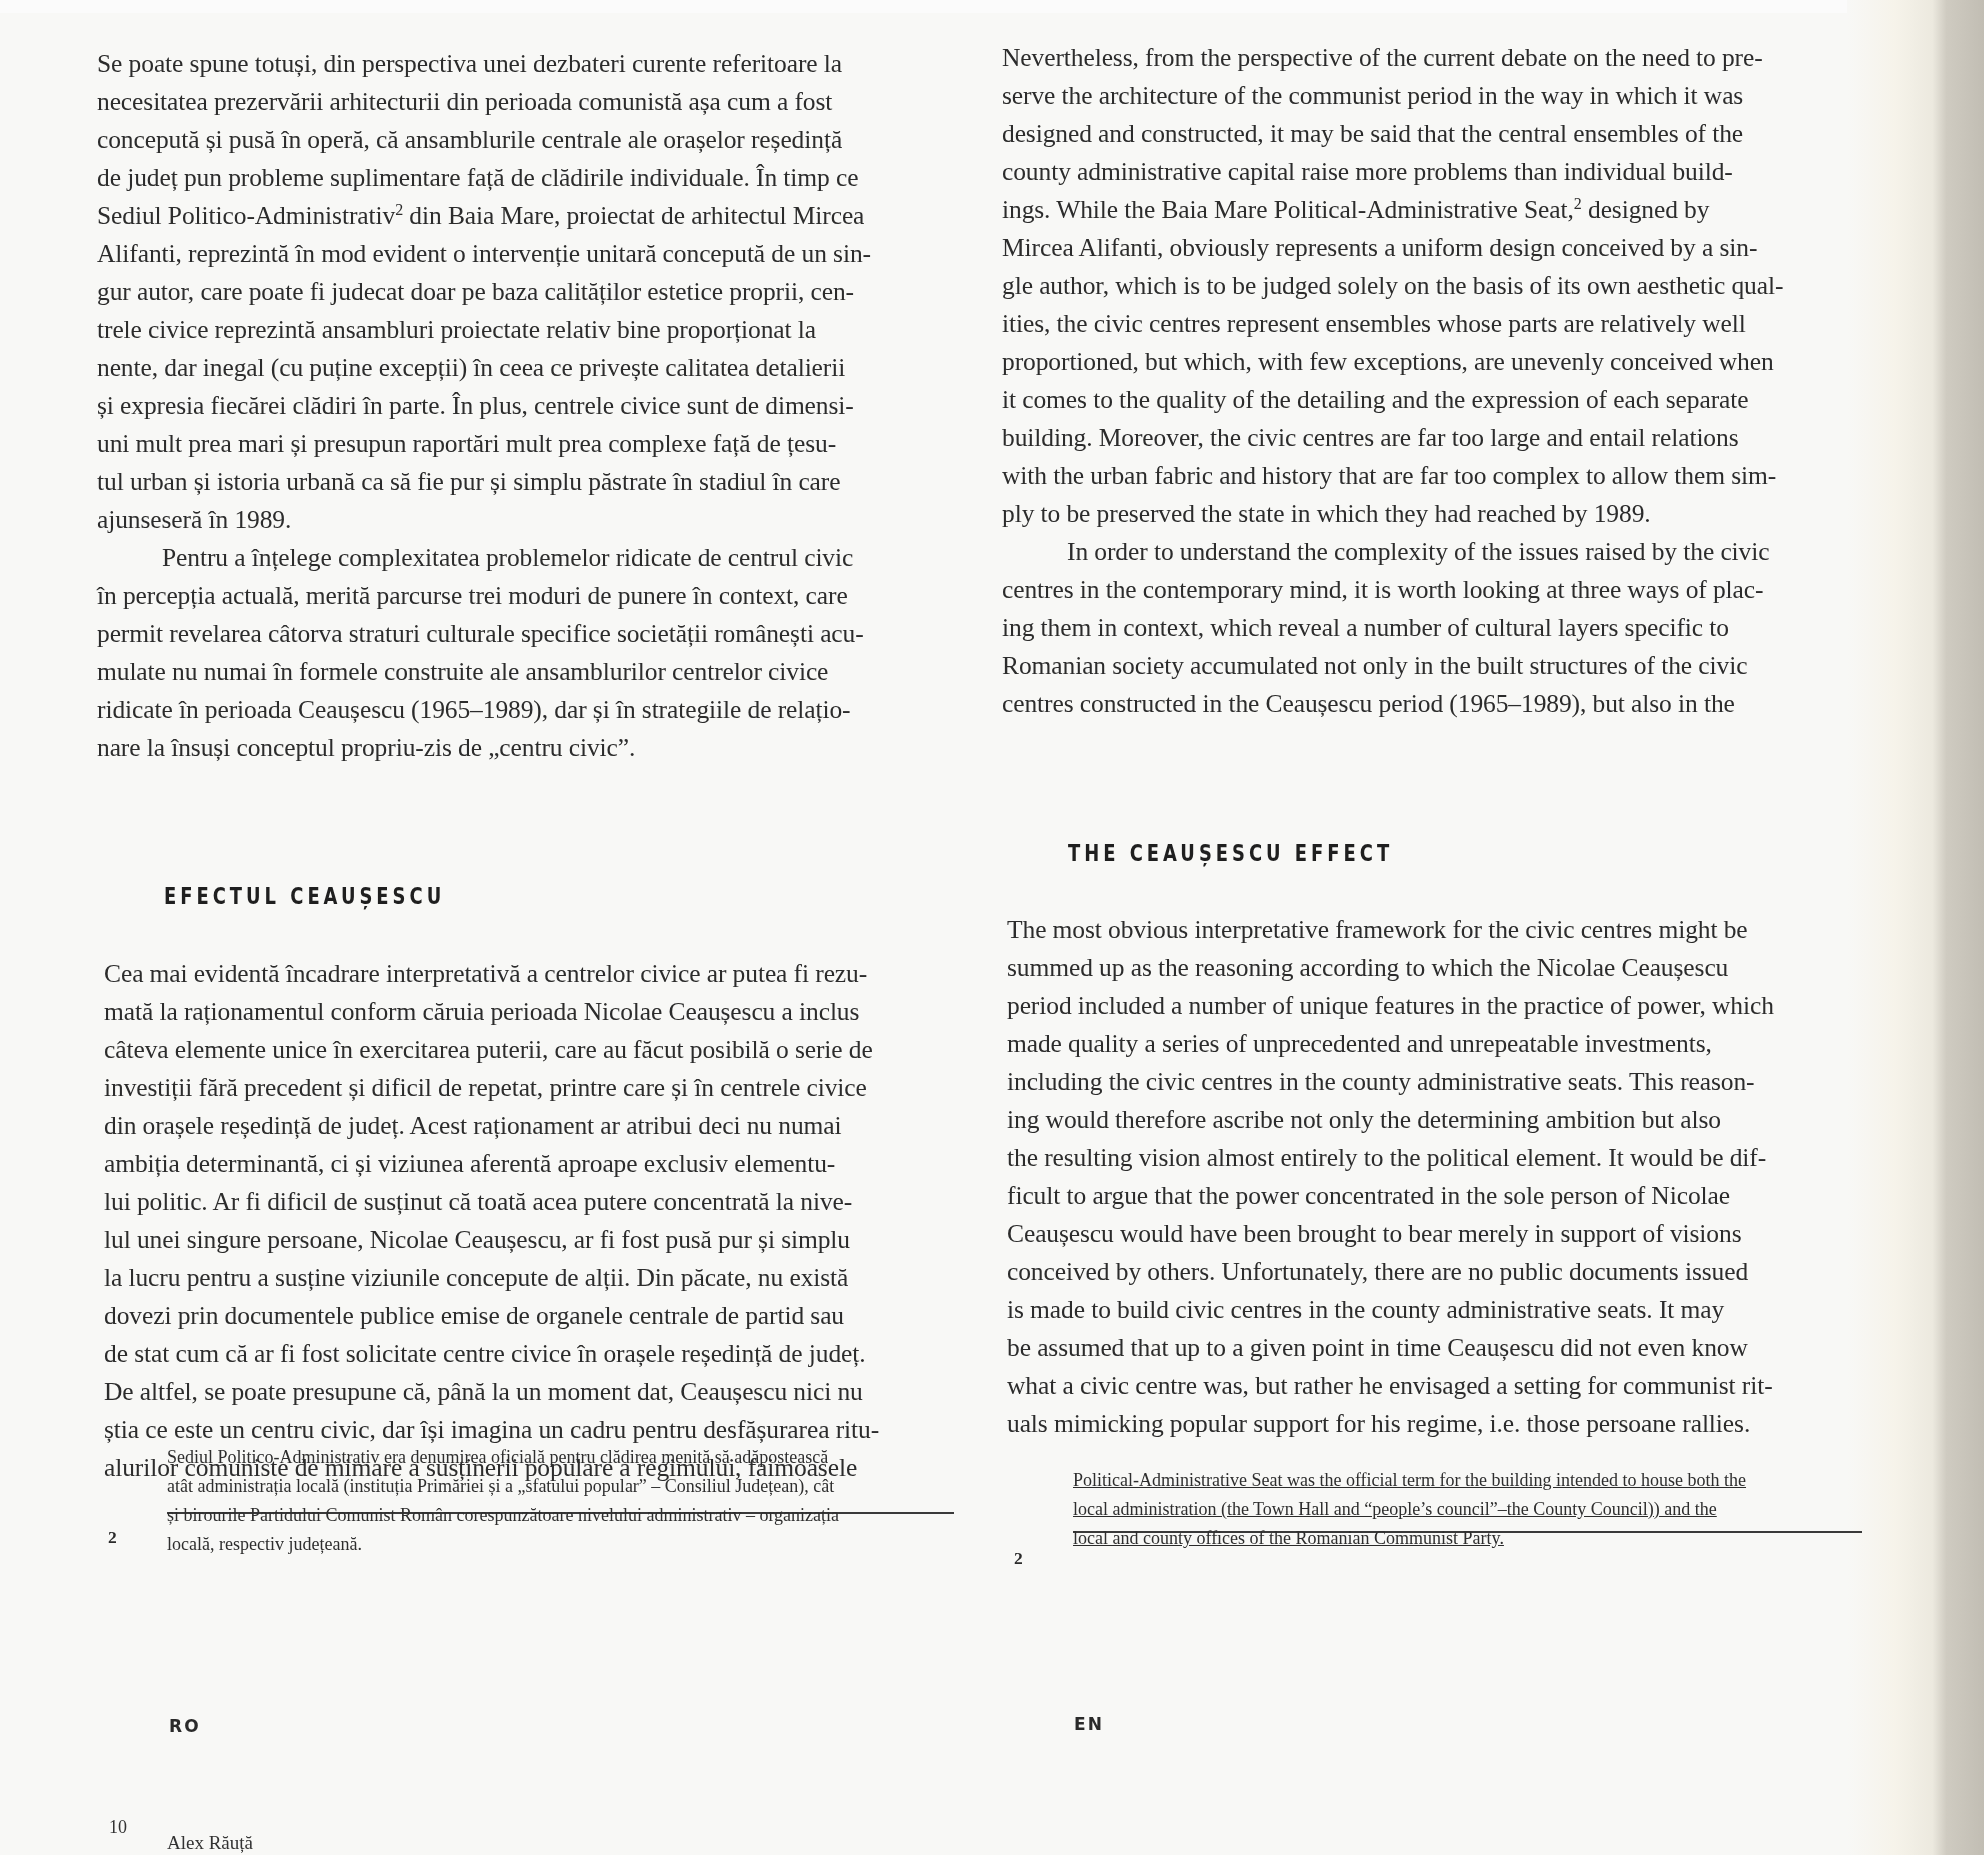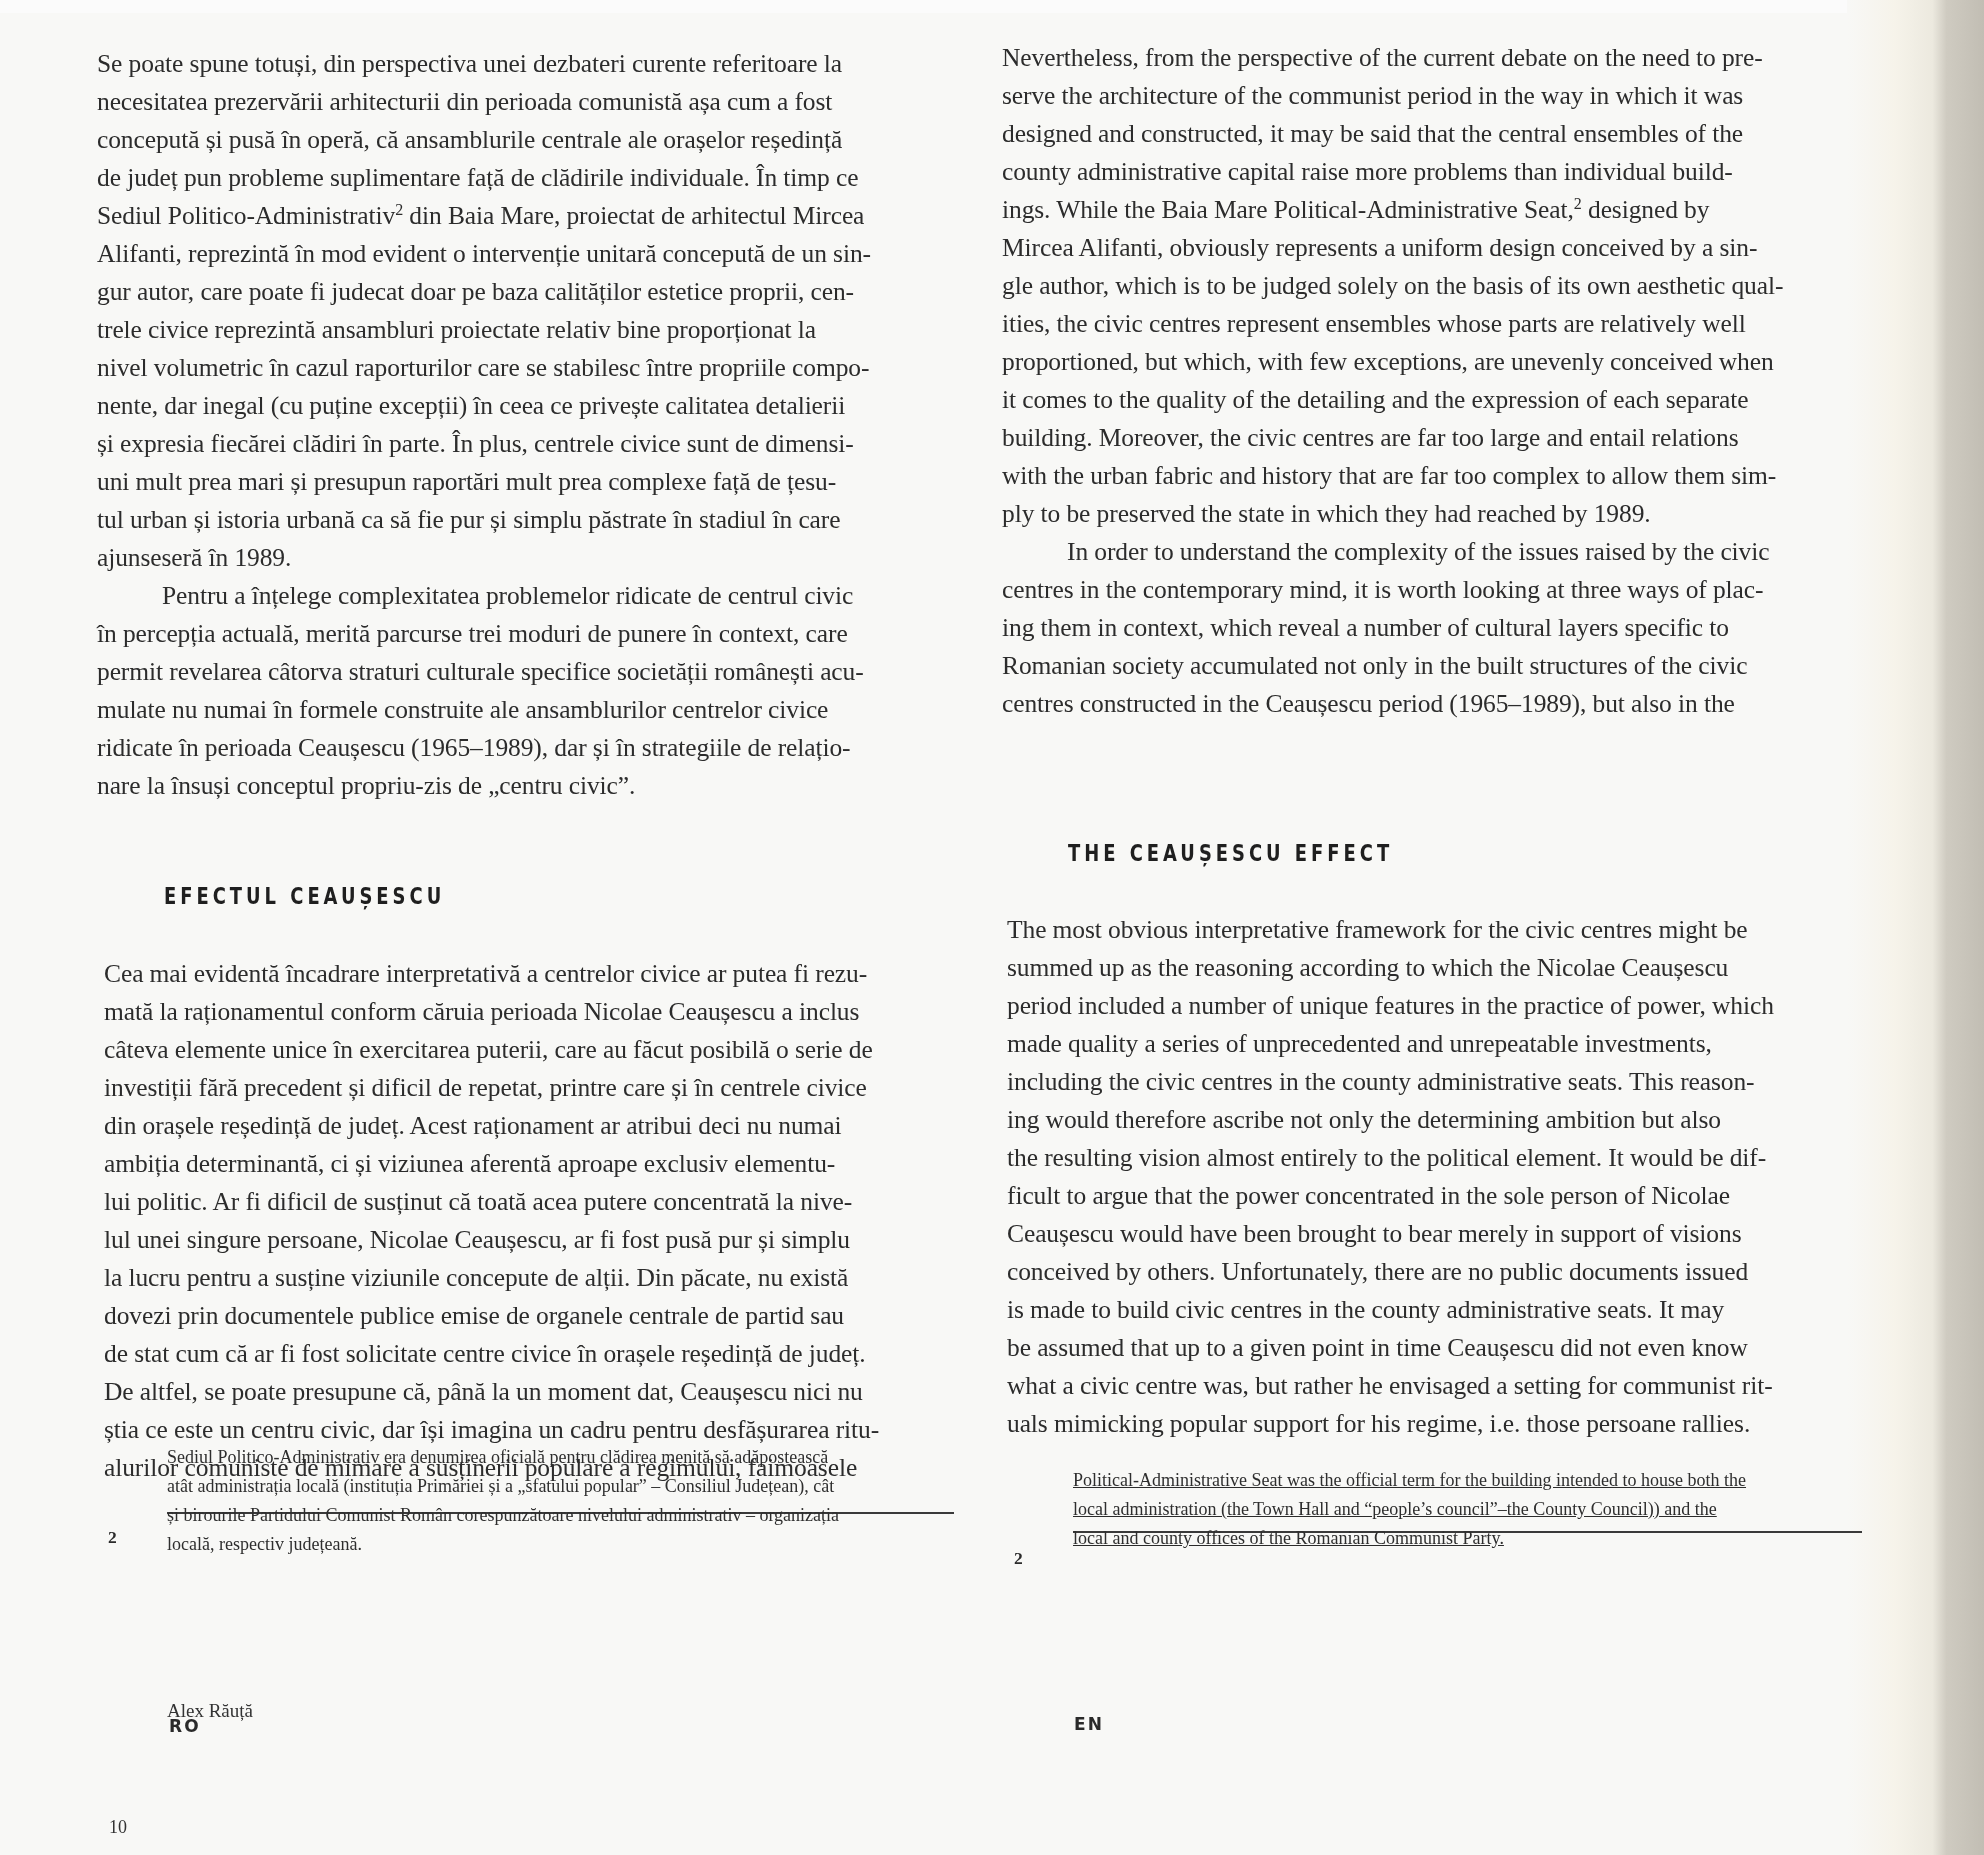--- a/index.html
+++ b/index.html
@@ -58,21 +58,20 @@
 
 <div class="col col-ro">
   <span class="body-line">Se poate spune totuși, din perspectiva unei dezbateri curente referitoare la</span>
   <span class="body-line">necesitatea prezervării arhitecturii din perioada comunistă așa cum a fost</span>
   <span class="body-line">concepută și pusă în operă, că ansamblurile centrale ale orașelor reședință</span>
   <span class="body-line">de județ pun probleme suplimentare față de clădirile individuale. În timp ce</span>
   <span class="body-line"><span>Sediul Politico-Administrativ</span><sup>2</sup><span> din Baia Mare, proiectat de arhitectul Mircea</span></span>
   <span class="body-line">Alifanti, reprezintă în mod evident o intervenție unitară concepută de un sin-</span>
   <span class="body-line">gur autor, care poate fi judecat doar pe baza calităților estetice proprii, cen-</span>
   <span class="body-line">trele civice reprezintă ansambluri proiectate relativ bine proporționat la</span>
-  <span class="body-line">nivel volumetric în cazul raporturilor care se stabilesc între propriile compo-</span>
   <span class="body-line">nente, dar inegal (cu puține excepții) în ceea ce privește calitatea detalierii</span>
   <span class="body-line">și expresia fiecărei clădiri în parte. În plus, centrele civice sunt de dimensi-</span>
   <span class="body-line">uni mult prea mari și presupun raportări mult prea complexe față de țesu-</span>
   <span class="body-line">tul urban și istoria urbană ca să fie pur și simplu păstrate în stadiul în care</span>
   <span class="body-line">ajunseseră în 1989.</span>
   <span class="body-line indent">Pentru a înțelege complexitatea problemelor ridicate de centrul civic</span>
   <span class="body-line">în percepția actuală, merită parcurse trei moduri de punere în context, care</span>
   <span class="body-line">permit revelarea câtorva straturi culturale specifice societății românești acu-</span>
   <span class="body-line">mulate nu numai în formele construite ale ansamblurilor centrelor civice</span>
   <span class="body-line">ridicate în perioada Ceaușescu (1965–1989), dar și în strategiile de relațio-</span>
@@ -101,21 +100,21 @@
 <div class="fn-rule" style="left:167px; top:1512px; width:787px;"></div>
 <div class="fn-num" style="left:108px; top:1527px;">2</div>
 <div class="fn-block" style="left:167px; top:1443px;">
   <span class="fn-line">Sediul Politico-Administrativ era denumirea oficială pentru clădirea menită să adăpostească</span>
   <span class="fn-line">atât administrația locală (instituția Primăriei și a „sfatului popular” – Consiliul Județean), cât</span>
   <span class="fn-line">și birourile Partidului Comunist Român corespunzătoare nivelului administrativ – organizația</span>
   <span class="fn-line">locală, respectiv județeană.</span>
 </div>
 
 <div class="lang-label" style="left:169px; top:1708px;">RO</div>
-<div class="author" style="left:167px; top:1700px;">Alex Răuță</div>
+<div class="author" style="left:167px; top:1832px;">Alex Răuță</div>
 <div class="page-num" style="left:109px; top:1817px;">10</div>
 
 <div class="col col-en">
   <span class="body-line">Nevertheless, from the perspective of the current debate on the need to pre-</span>
   <span class="body-line">serve the architecture of the communist period in the way in which it was</span>
   <span class="body-line">designed and constructed, it may be said that the central ensembles of the</span>
   <span class="body-line">county administrative capital raise more problems than individual build-</span>
   <span class="body-line"><span>ings. While the Baia Mare Political-Administrative Seat,</span><sup>2</sup><span> designed by</span></span>
   <span class="body-line">Mircea Alifanti, obviously represents a uniform design conceived by a sin-</span>
   <span class="body-line">gle author, which is to be judged solely on the basis of its own aesthetic qual-</span>

